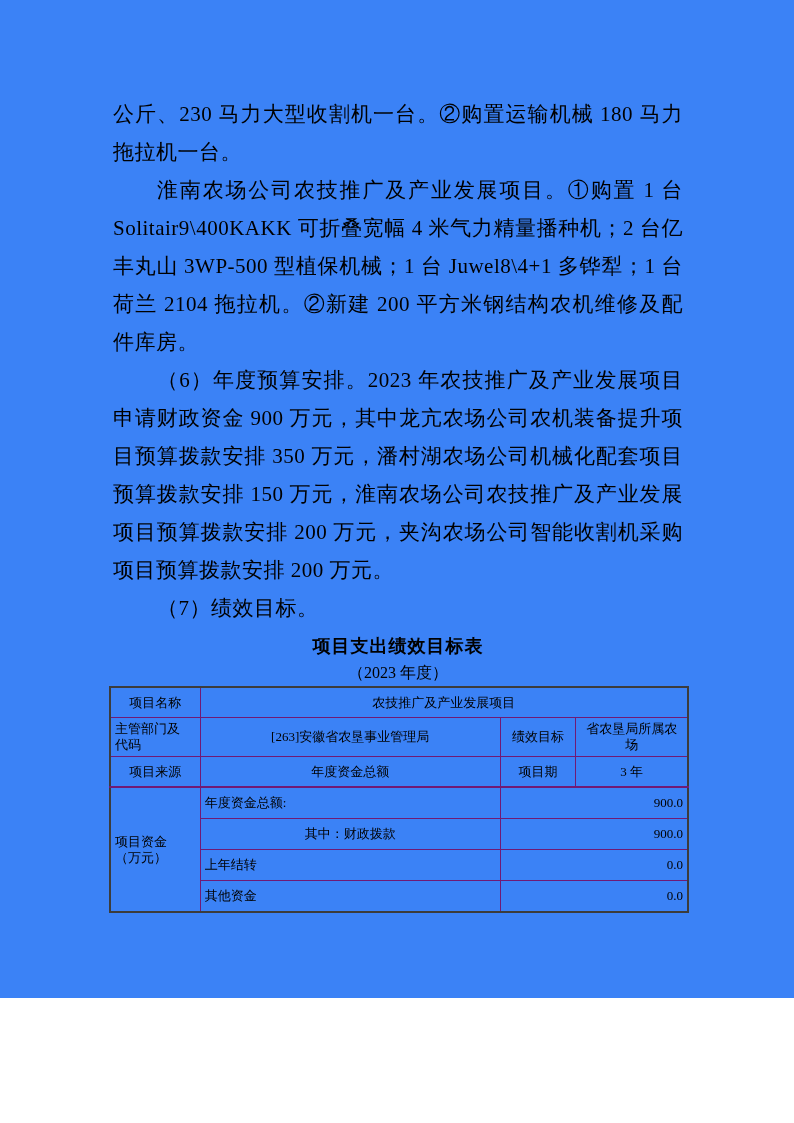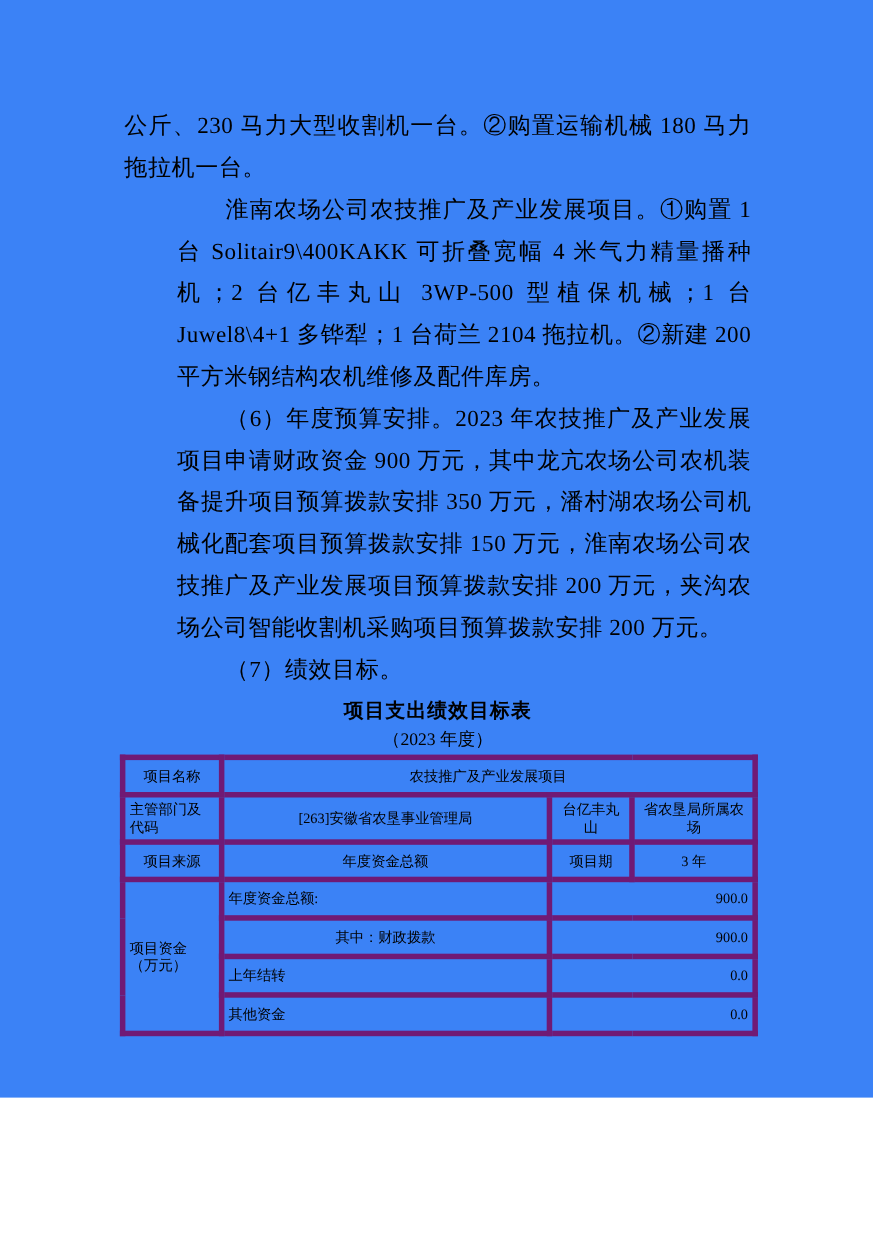--- a/index.html
+++ b/index.html
@@ -17,21 +17,21 @@
     padding: 95px 111px 0 113px;
   }
   .para {
     margin: 0;
     font-size: 21px;
     line-height: 38px;
     text-align: justify;
     text-justify: inter-character;
     letter-spacing: 0.5px;
   }
-  .para.indent { text-indent: 44px; margin-left: 48px; }
+  .para.indent { text-indent: 44px; }
   .table-title {
     margin: 4px 0 0 0;
     font-family: "Liberation Sans", "DejaVu Sans", sans-serif;
     font-weight: bold;
     font-size: 18px;
     line-height: 30px;
     text-align: center;
     letter-spacing: 1px;
   }
   .table-subtitle {
@@ -42,21 +42,21 @@
   }
   table.perf {
     border-collapse: collapse;
     width: calc(100% + 10px);
     margin: 3px -6px 0 -4px;
     border: 2px solid #3c3c3c;
     font-size: 13px;
     table-layout: fixed;
   }
   table.perf td {
-    border: 5px solid #701a75;
+    border: 1px solid #701a75;
     padding: 2px 4px;
     vertical-align: middle;
     line-height: 16px;
   }
   td.center { text-align: center; }
   tr.r1 td { height: 25px; }
   tr.r2 td { height: 34px; }
   tr.r3 td { height: 25px; }
   tr.frow td { height: 26px; }
   tr.frow.first td { border-top-width: 2px; }
@@ -100,21 +100,21 @@
         <tr class="r1">
           <td class="center">项目名称</td>
           <td class="center" colspan="3">农技推广及产业发展项目</td>
         </tr>
         <tr class="r2">
           <td class="center two-line">
             <div>主管部门及</div>
             <div>代码</div>
           </td>
           <td class="center">[263]安徽省农垦事业管理局</td>
-          <td class="center">台亿丰丸山</td>
+          <td class="center">绩效目标</td>
           <td class="center">省农垦局所属农场</td>
         </tr>
         <tr class="r3">
           <td class="center">项目来源</td>
           <td class="center">年度资金总额</td>
           <td class="center">项目期</td>
           <td class="center">3 年</td>
         </tr>
         <tr class="frow first">
           <td class="center two-line" rowspan="4">

